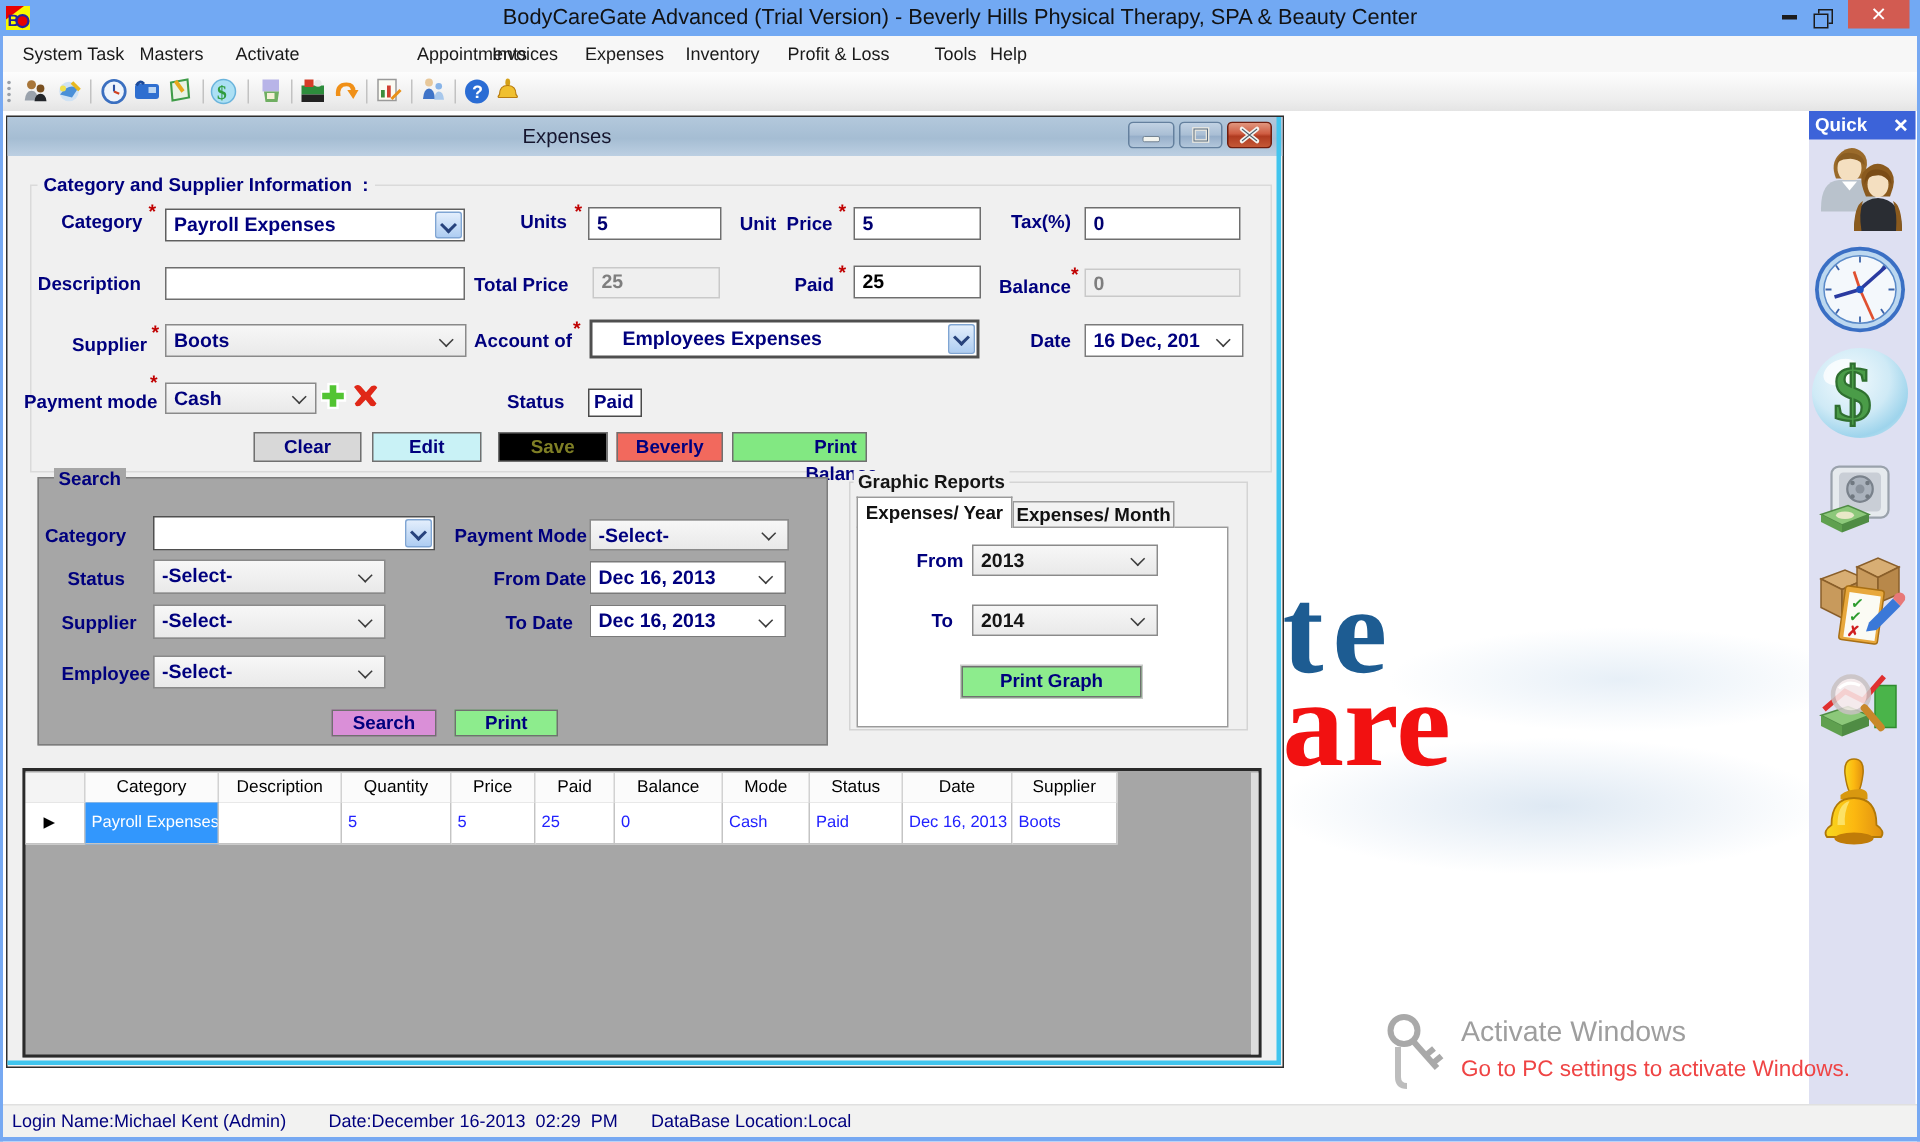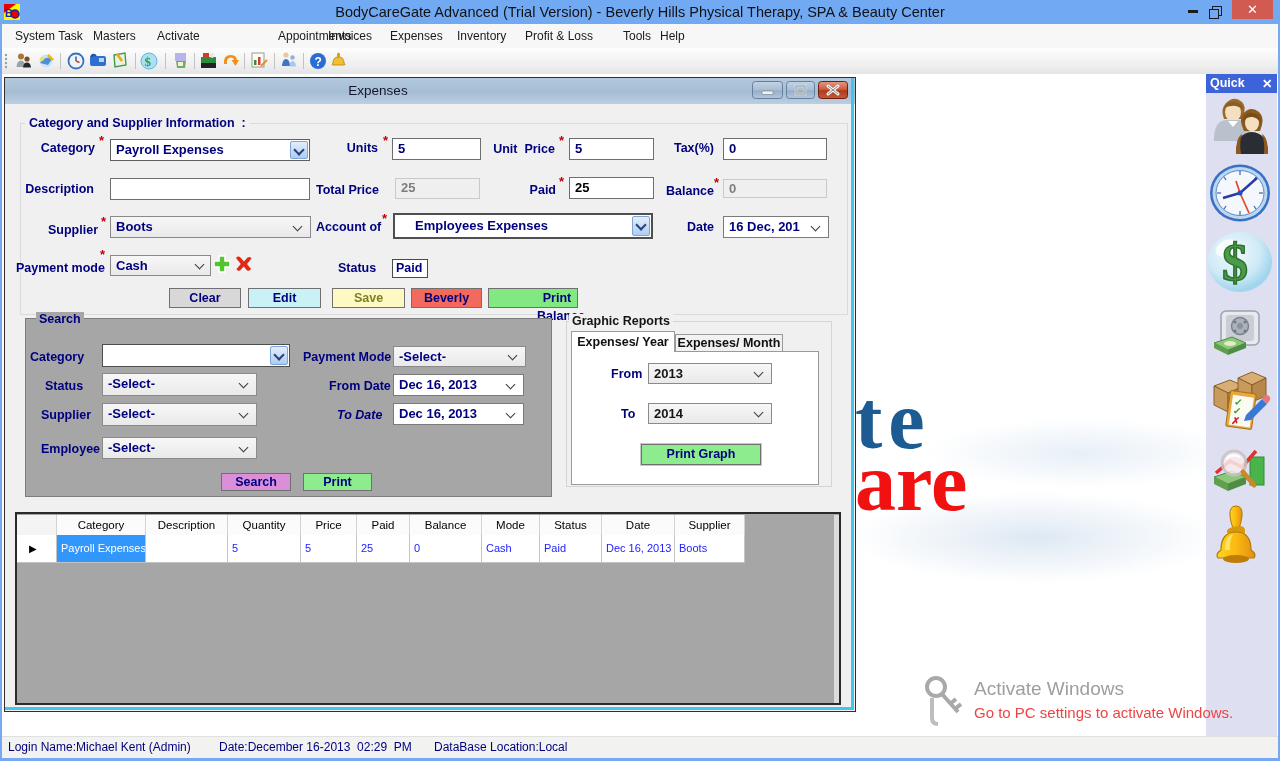--- a/index.html
+++ b/index.html
@@ -400,39 +400,39 @@
 <g transform="translate(21,0)">
 <path d="M1 3 Q3 0.5 5.5 2.5 L9 6.5 L12.5 2.5 Q15.5 1 16.5 3.5 L12 9 L16 14 Q15 16.5 12 15.5 L8.8 11.5 L5 15.5 Q2 16.5 1.5 14 L5.8 9 Z" fill="#e02818"></path>
 </g>
 </svg></div>
 <div class="lbl" style="left:338px;top:261px;width:40px;">Status</div>
 <div class="ab" style="left:392px;top:259px;width:36px;height:19px;background:#fff;border:1px solid #4a4a4a;
  box-sizing:border-box;font-weight:bold;font-size:12.5px;color:#00007e;padding-left:3px;line-height:17px;">Paid</div>
 
 <div class="btn" style="left:169px;top:288px;width:72px;height:20px;background:#d8d8d8;line-height:18px;">Clear</div>
 <div class="btn" style="left:248px;top:288px;width:73px;height:20px;background:#c9f2f6;line-height:18px;">Edit</div>
-<div class="btn" style="left:332px;top:288px;width:73px;height:20px;background:#fef9c3;color:#7f7f25;line-height:18px;">Save</div>
+<div class="btn" style="left:332px;top:288px;width:73px;height:20px;background:#000000;color:#7f7f25;line-height:18px;">Save</div>
 <div class="btn" style="left:411px;top:288px;width:71px;height:20px;background:#f2695d;line-height:18px;">Beverly</div>
 <div class="btn" style="left:488px;top:288px;width:90px;height:20px;background:#82e882;line-height:18px;padding-left:48px;">Print Balance</div>
 
 <div class="ab" style="left:25px;top:318px;width:527px;height:179px;background:#a6a6a6;border:1px solid #7d7d7d;box-sizing:border-box;"></div>
 <div class="lbl" style="left:36px;top:312px;background:#a6a6a6;padding:0 3px;">Search</div>
 <div class="lbl" style="left:30px;top:350px;">Category</div>
 <div class="combo cw" style="left:102px;top:344px;width:188px;height:23px;border-color:#4f4f4f;">
     <span class="ddb"></span>
   </div>
 <div class="lbl" style="left:303px;top:350px;">Payment Mode</div>
 <div class="combo" style="left:393px;top:346px;width:133px;height:21px;">-Select-<span class="chev" style="top:5px;"></span></div>
 <div class="lbl" style="left:45px;top:379px;">Status</div>
 <div class="combo" style="left:102px;top:373px;width:155px;height:23px;">-Select-<span class="chev"></span></div>
 <div class="lbl" style="left:329px;top:379px;">From Date</div>
 <div class="combo cw" style="left:393px;top:374px;width:131px;height:22px;border-color:#7a7a7a;">Dec 16, 2013<span class="chev"></span></div>
 <div class="lbl" style="left:41px;top:408px;">Supplier</div>
 <div class="combo" style="left:102px;top:403px;width:155px;height:23px;">-Select-<span class="chev"></span></div>
-<div class="lbl" style="left:337px;top:408px;font-style:italic;">To Date</div>
+<div class="lbl" style="left:337px;top:408px;">To Date</div>
 <div class="combo cw" style="left:393px;top:403px;width:131px;height:22px;border-color:#7a7a7a;">Dec 16, 2013<span class="chev"></span></div>
 <div class="lbl" style="left:41px;top:442px;">Employee</div>
 <div class="combo" style="left:102px;top:437px;width:155px;height:22px;">-Select-<span class="chev"></span></div>
 <div class="btn" style="left:221px;top:473px;width:70px;height:18px;background:#da8fd8;line-height:16px;">Search</div>
 <div class="btn" style="left:303px;top:473px;width:69px;height:18px;background:#8dec8d;line-height:16px;">Print</div>
 
 <div class="ab" style="left:566px;top:321px;width:266px;height:166px;border:1px solid #d4d4d4;box-sizing:border-box;"></div>
 <div class="ab" style="left:569px;top:314px;background:#f0f0f0;padding:0 3px;font-weight:bold;font-size:12.5px;color:#151515;">Graphic Reports</div>
 <div class="ab" style="left:571px;top:351px;width:248px;height:134px;background:#fff;border:1px solid #9a9a9a;box-sizing:border-box;"></div>
 <div class="ab" style="left:675px;top:334px;width:108px;height:18px;background:#f2f2f2;border:1px solid #9a9a9a;

